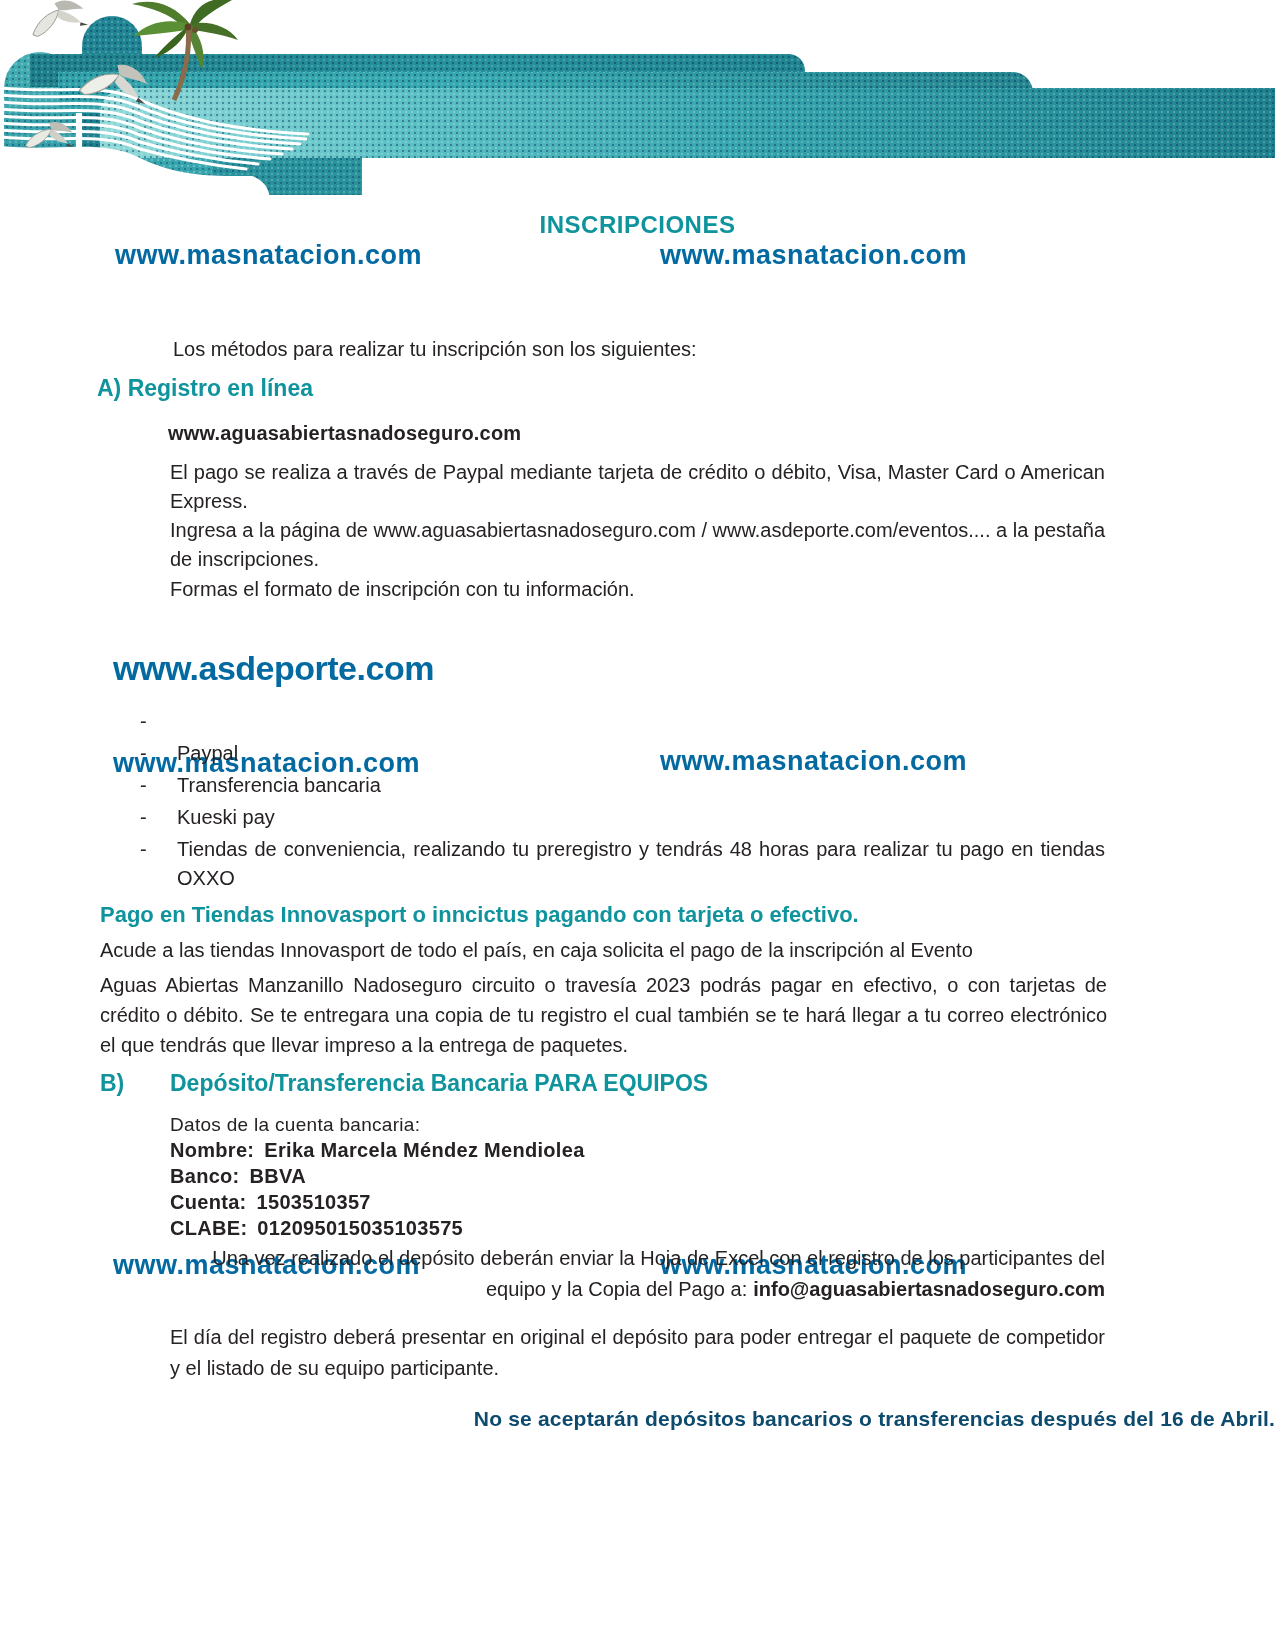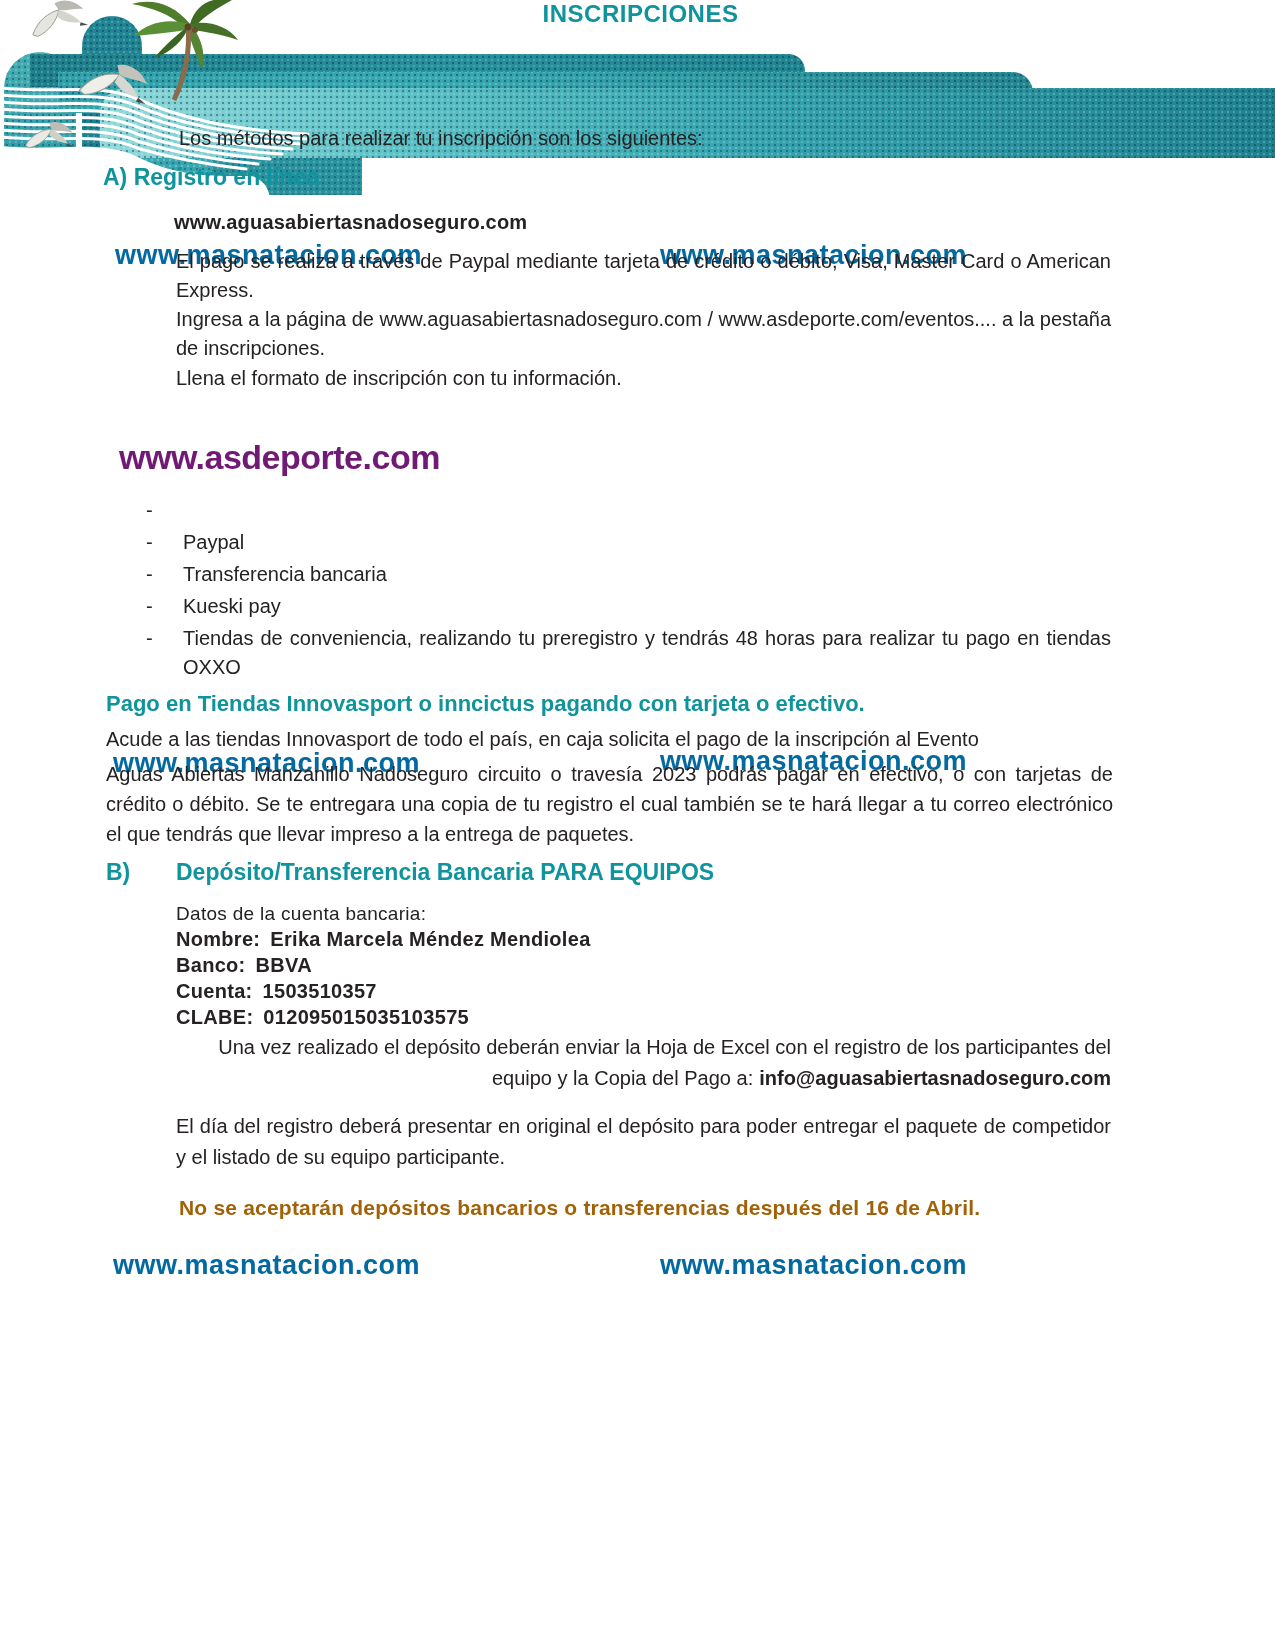--- a/index.html
+++ b/index.html
@@ -42,52 +42,52 @@
 
   
   .wm{
     position:absolute;z-index:0;
     font-size:27px;font-weight:bold;letter-spacing:.5px;
     color:#0369a1;text-shadow:0 0 1px #f2f2f2;
     white-space:nowrap;
   }
 
   
-  .content{position:relative;z-index:1;font-size:20px;line-height:29px;margin-left:6px;}
+  .content{position:relative;z-index:1;padding-top:211px;font-size:20px;line-height:29px;}
   .teal{color:#0f939c;}
   .title{
     text-align:center;font-size:24px;line-height:28px;font-weight:bold;
     letter-spacing:.5px;color:#0f939c;
   }
   .intro{margin:96px 170px 0 173px;}
   .h-a{margin:11px 0 0 97px;font-size:23px;line-height:27px;font-weight:bold;}
   .url-bold{margin:19px 0 0 168px;font-size:20px;line-height:24px;font-weight:bold;letter-spacing:.2px;}
   .para{margin-left:170px;width:935px;text-align:justify;}
   .p-paypal{margin-top:13px;}
   .p-ingresa{margin-top:0;}
   .p-llena{margin-top:1px;line-height:29px;}
   .p-completando{margin-top:17px;line-height:32px;}
-  .big-url{margin:46px 0 0 113px;font-size:34px;line-height:36px;font-weight:bold;letter-spacing:-.5px;color:#701a75;}
+  .big-url{margin:46px 0 0 113px;font-size:34px;line-height:36px;font-weight:bold;letter-spacing:-.5px;color:#0369a1;}
   .h-formas{margin:8px 0 0 108px;font-size:23px;line-height:27px;font-weight:bold;}
   .paylist{margin:21px 0 0 0;}
   .payitem{display:flex;margin:0 0 3px 140px;line-height:29px;}
   .dash{width:37px;flex:0 0 37px;}
   .payitem-text{width:928px;text-align:justify;}
   .h-innova{margin:9px 0 0 100px;font-size:22px;line-height:26px;font-weight:bold;}
   .acude-line1{margin:7px 0 0 100px;line-height:30px;}
   .acude-body{margin:5px 0 0 100px;width:1007px;text-align:justify;line-height:30px;}
   .h-b{margin:10px 0 0 100px;font-size:23px;line-height:27px;font-weight:bold;display:flex;}
   .h-b .b-label{width:70px;flex:0 0 70px;}
   .datos{margin:16px 0 0 170px;font-size:19px;line-height:24px;letter-spacing:.3px;}
   .field{margin-left:170px;font-size:20px;line-height:26px;font-weight:bold;letter-spacing:.3px;}
   .field .f-label{margin-right:10px;}
   .p-envio{margin-top:2px;line-height:31px;text-align:right;}
   .email{font-weight:bold;margin-left:6px;}
   .p-eldia{margin-top:17px;line-height:31px;}
-  .notice{margin:21px 0 0 173px;font-size:21px;line-height:27px;font-weight:bold;color:#a16207;letter-spacing:.2px;}
+  .notice{margin:21px 0 0 173px;font-size:21px;line-height:27px;font-weight:bold;color:#0c4a6e;letter-spacing:.2px;text-align:right;}
 </style>
 </head>
 <body>
 
 <div class="page">
 
   <div class="header">
     <div class="col colA ht"></div>
     <div class="col colB ht"></div>
     <div class="col colC ht"></div>
@@ -154,21 +154,21 @@
     <div class="title">INSCRIPCIONES</div>
 
     <div class="intro">Los métodos para realizar tu inscripción son los siguientes:</div>
 
     <div class="h-a teal">A) Registro en línea</div>
 
     <div class="url-bold">www.aguasabiertasnadoseguro.com</div>
 
     <div class="para p-paypal">El pago se realiza a través de Paypal mediante  tarjeta de crédito o débito, Visa,   Master Card o American Express.</div>
     <div class="para p-ingresa">Ingresa a la página de www.aguasabiertasnadoseguro.com / www.asdeporte.com/eventos....   a la pestaña de inscripciones.</div>
-    <div class="para p-llena">Llena el formato de inscripción con tu información.</div>
+    <div class="para p-llena">Formas el formato de inscripción con tu información.</div>
 
     <div class="big-url">www.asdeporte.com</div>
 
     <div class="paylist">
       <div class="payitem">
         <span class="dash">-</span>
       </div>
       <div class="payitem">
         <span class="dash">-</span>
         <span class="payitem-text">Paypal</span>

